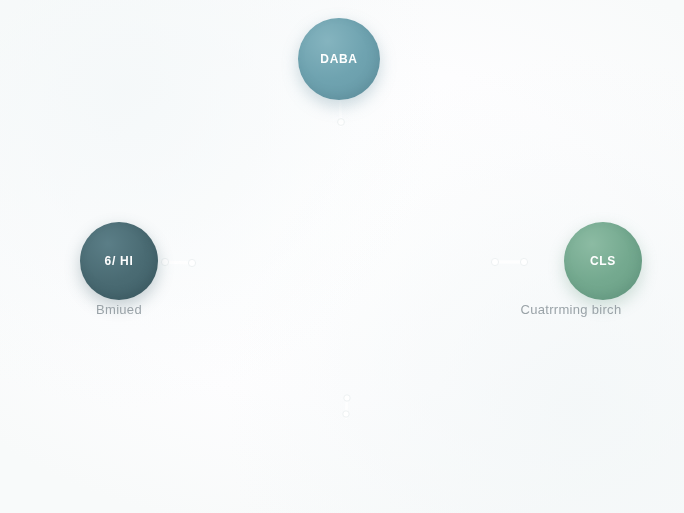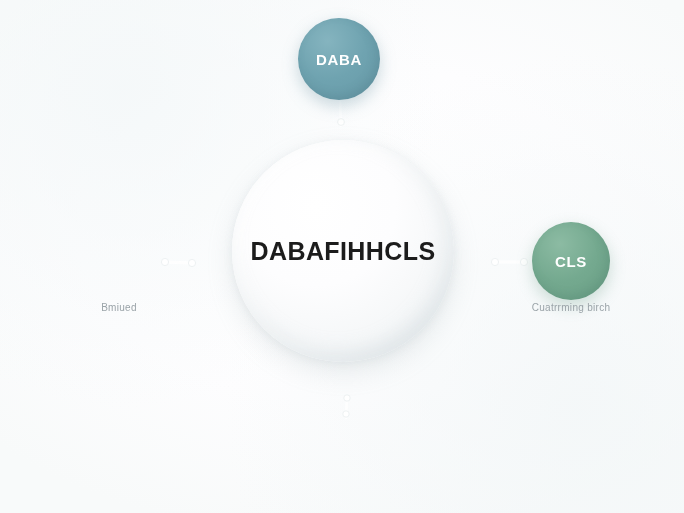--- a/index.html
+++ b/index.html
@@ -75,21 +75,21 @@
   .node {
     position: absolute;
     border-radius: 50%;
     display: flex;
     align-items: center;
     justify-content: center;
     color: #ffffff;
     user-select: none;
   }
   .node-label {
-    font-size: 15px;
+    font-size: 12px;
     font-weight: bold;
     letter-spacing: 0.7px;
     color: #ffffff;
     text-align: center;
     white-space: nowrap;
   }
 
   #node-top {
     left: 298px;
     top: 18px;
@@ -100,40 +100,40 @@
   }
   #node-left {
     left: 80px;
     top: 222px;
     width: 78px;
     height: 78px;
     background: radial-gradient(circle at 36% 28%, #5b7e87 0%, #4a6b73 50%, #42626a 100%);
     box-shadow: 0 6px 16px rgba(80,110,118,0.33), inset -3px -4px 10px rgba(40,64,70,0.25);
   }
   #node-right {
-    left: 532px;
+    left: 564px;
     top: 222px;
     width: 78px;
     height: 78px;
     background: radial-gradient(circle at 36% 28%, #8cbba3 0%, #74a98f 50%, #6b9f86 100%);
     box-shadow: 0 6px 16px rgba(110,160,136,0.32), inset -3px -4px 10px rgba(70,120,98,0.22);
   }
   #node-bottom {
     left: 305px;
     top: 420px;
     width: 78px;
     height: 78px;
     background: radial-gradient(circle at 36% 28%, #4f7f7b 0%, #3e6b68 50%, #386260 100%);
     box-shadow: 0 6px 16px rgba(70,110,108,0.33), inset -3px -4px 10px rgba(32,62,60,0.25);
   }
 
   
   .caption {
     position: absolute;
-    font-size: 10px;
+    font-size: 13px;
     color: #9aa3a8;
     text-align: center;
     white-space: nowrap;
     letter-spacing: 0.3px;
     filter: blur(0.6px);
     user-select: none;
   }
   #caption-left {
     left: 59px;
     top: 302px;
@@ -171,28 +171,28 @@
       <circle cx="524" cy="262" r="3.6" fill="#ffffff" stroke="#eef2f3" stroke-width="1"></circle>
     </g>
 
     <g>
       <line x1="347" y1="396" x2="346" y2="418" stroke="#ffffff" stroke-width="2.4" stroke-linecap="round" opacity="0.95"></line>
       <circle cx="347" cy="398" r="3.2" fill="#ffffff" stroke="#eef2f3" stroke-width="1"></circle>
       <circle cx="346" cy="414" r="3.2" fill="#ffffff" stroke="#eef2f3" stroke-width="1"></circle>
     </g>
   </svg>
 
-  <div class="hub" id="hub">
-    <span class="hub-label">DABAFIHHCLS</span>
-  </div>
 
   <div class="node" id="node-top">
     <span class="node-label">DABA</span>
   </div>
 
+  <div class="node" id="node-left">
+    <span class="node-label">6/ HI</span>
+  </div>
   <div class="caption" id="caption-left">Bmiued</div>
 
   <div class="node" id="node-right">
     <span class="node-label">CLS</span>
   </div>
   <div class="caption" id="caption-right">Cuatrrming birch</div>
 
 
 </div>
 

